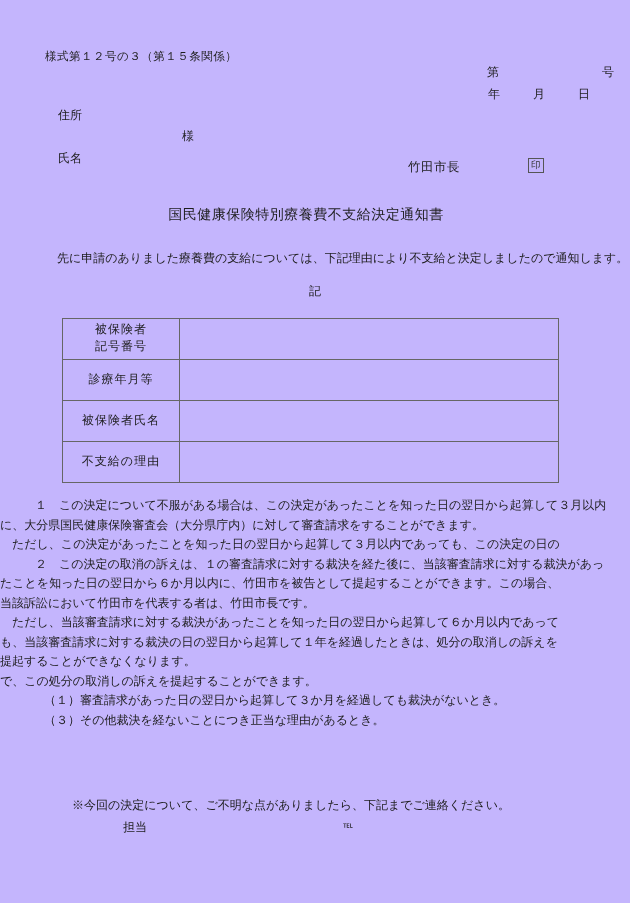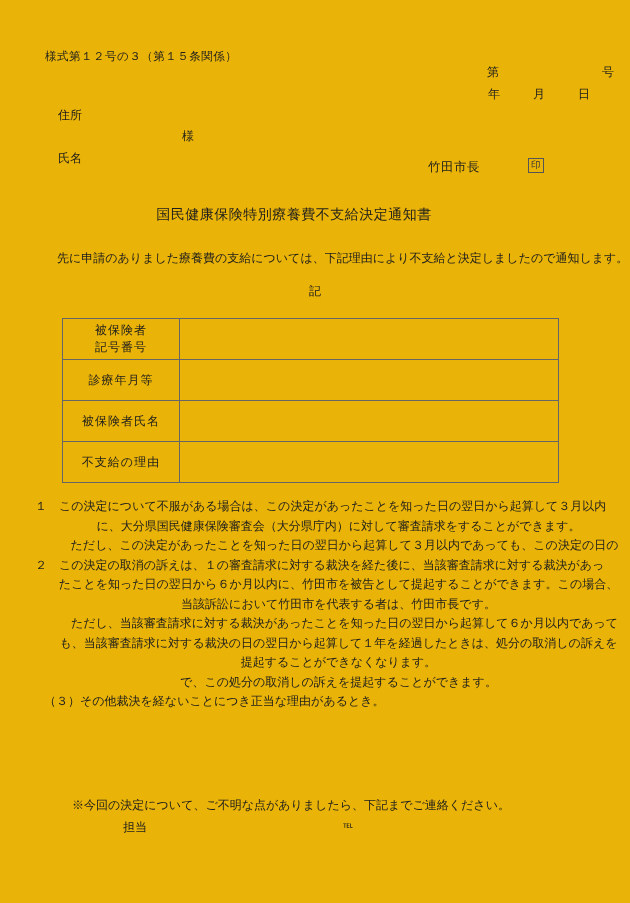--- a/index.html
+++ b/index.html
@@ -1,45 +1,45 @@
 <!DOCTYPE html>
 <html><head>
 <meta charset="utf-8">
 <style>
   html,body{margin:0;padding:0;background:#e8e8e8;}
   .page{
     position:relative;
     width:630px;height:903px;
     margin:0 auto;
-    background:#eab308;
+    background:#c4b5fd;
     color:#1d1d1d;
-    font-family:Liberation Serif, serif;
+    font-family:Liberation Mono, monospace;
     font-size:12px;
     overflow:hidden;
   }
   .abs{position:absolute;white-space:nowrap;}
   .form-number{left:45px;top:49px;font-size:11.5px;letter-spacing:.5px;}
   .doc-dai{left:487px;top:64px;}
   .doc-go{left:602px;top:64px;}
   .date-year{left:488px;top:86px;}
   .date-month{left:533px;top:86px;}
   .date-day{left:578px;top:86px;}
   .addr-label{left:58px;top:107px;text-align:right;}
   .name-label{left:58px;top:128px;margin-top:22px;}
   .honorific{left:182px;top:128px;}
-  .sender{left:408px;top:159px;font-size:12.5px;letter-spacing:.5px;margin-left:20px;}
+  .sender{left:408px;top:159px;font-size:12.5px;letter-spacing:.5px;}
   .seal{
     left:528px;top:158px;
     border:1px solid #555;
     font-size:9.5px;line-height:11px;
     padding:1px 2px;color:#333;
   }
   .doc-title{
     left:0;top:206px;width:588px;text-align:center;
-    font-size:14px;letter-spacing:.5px;
+    font-size:14px;letter-spacing:.5px;padding-left:12px;
   }
   .intro{left:45px;top:250px;font-size:12px;}
   .ki{left:0;top:283px;width:630px;text-align:center;}
   table.insured{
     position:absolute;left:62px;top:318px;
     width:495px;border-collapse:collapse;
     table-layout:fixed;
   }
   table.insured td{
     border:1px solid #666;
@@ -48,21 +48,21 @@
     padding:0;
   }
   td.lbl{width:116px;text-align:center;vertical-align:middle;line-height:17px;letter-spacing:1px;}
   td.val{width:378px;}
   .notes{
     position:absolute;left:0;top:497px;width:630px;
     font-size:12px;line-height:19.5px;
   }
   .notes div{white-space:nowrap;}
   .ln-num{margin-left:35px;}
-  .ln-cont{margin-left:47px;text-align:center;}
+  .ln-cont{}
   .ln-sub{margin-left:44px;}
   .foot-notice{left:72px;top:797px;}
   .contact{left:123px;top:819px;}
   .tel{left:343px;top:819px;}
 </style>
 </head>
 <body>
 
 <div class="page">
 
@@ -121,20 +121,21 @@
     <div class="ln-num">１　この決定について不服がある場合は、この決定があったことを知った日の翌日から起算して３月以内</div>
     <div class="ln-cont">に、大分県国民健康保険審査会（大分県庁内）に対して審査請求をすることができます。</div>
     <div class="ln-cont">　ただし、この決定があったことを知った日の翌日から起算して３月以内であっても、この決定の日の</div>
     <div class="ln-num">２　この決定の取消の訴えは、１の審査請求に対する裁決を経た後に、当該審査請求に対する裁決があっ</div>
     <div class="ln-cont">たことを知った日の翌日から６か月以内に、竹田市を被告として提起することができます。この場合、</div>
     <div class="ln-cont">当該訴訟において竹田市を代表する者は、竹田市長です。</div>
     <div class="ln-cont">　ただし、当該審査請求に対する裁決があったことを知った日の翌日から起算して６か月以内であって</div>
     <div class="ln-cont">も、当該審査請求に対する裁決の日の翌日から起算して１年を経過したときは、処分の取消しの訴えを</div>
     <div class="ln-cont">提起することができなくなります。</div>
     <div class="ln-cont">で、この処分の取消しの訴えを提起することができます。</div>
+    <div class="ln-sub">（１）審査請求があった日の翌日から起算して３か月を経過しても裁決がないとき。</div>
     <div class="ln-sub">（３）その他裁決を経ないことにつき正当な理由があるとき。</div>
   </div>
 
   <div class="abs foot-notice">※今回の決定について、ご不明な点がありましたら、下記までご連絡ください。</div>
   <div class="abs contact">担当</div>
   <div class="abs tel">℡</div>
 
 </div>
 
 </body></html>

